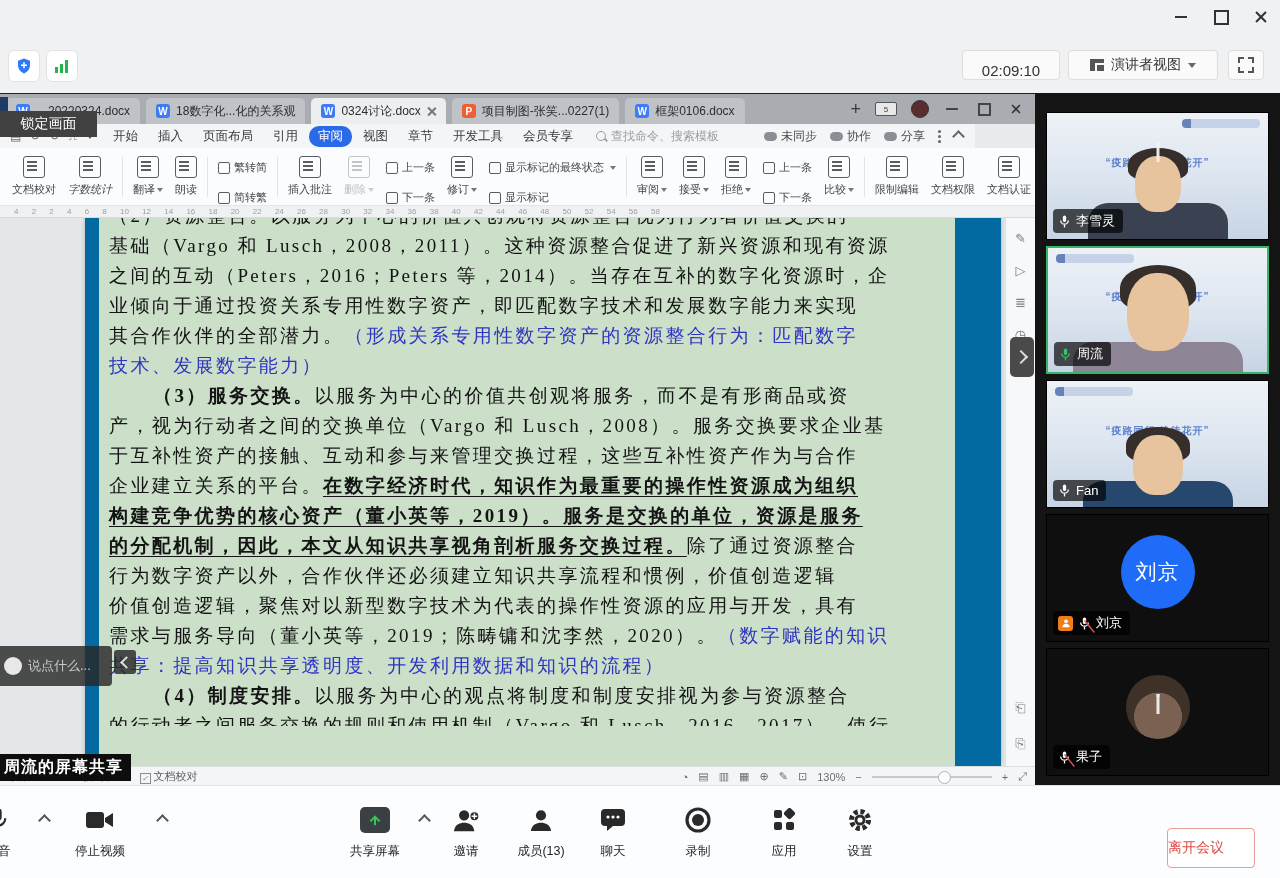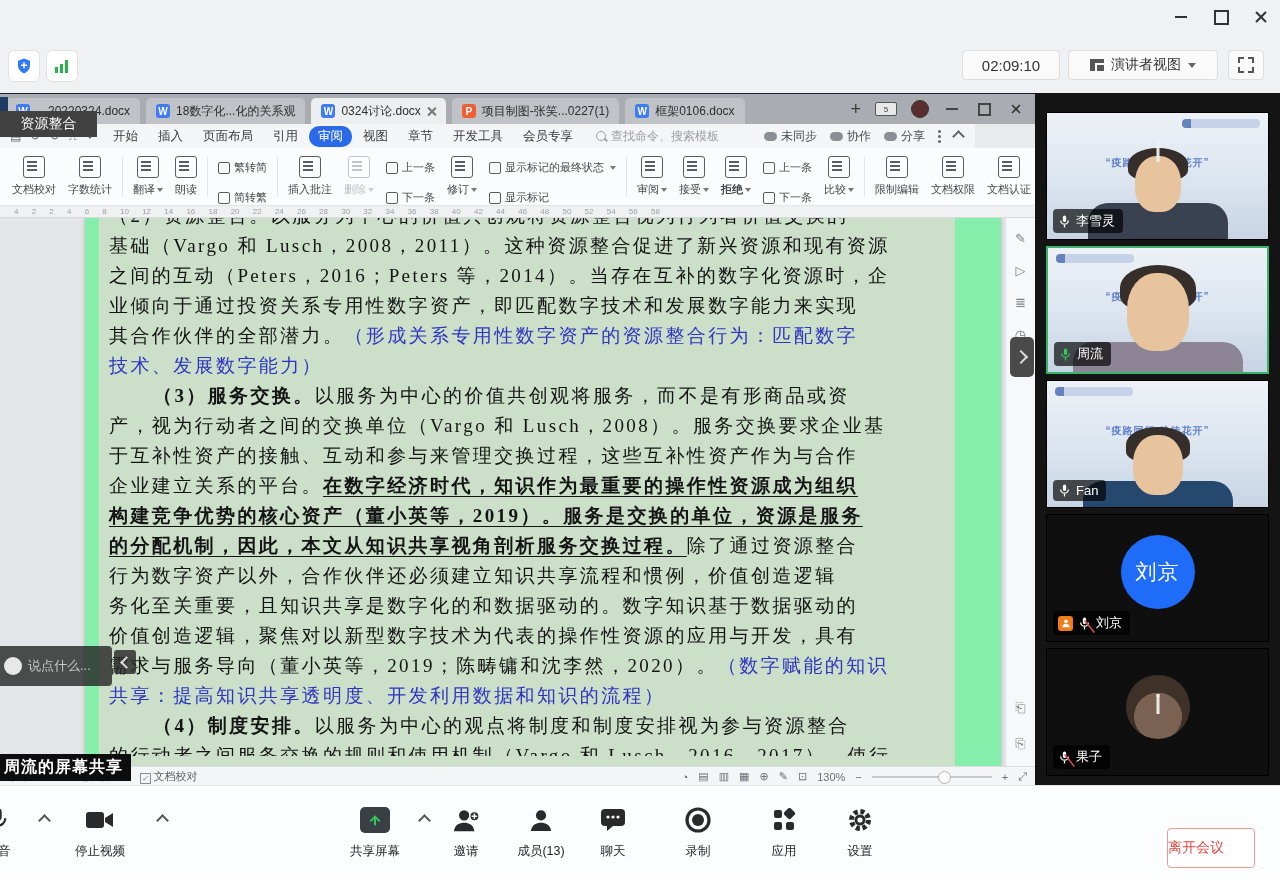--- a/index.html
+++ b/index.html
@@ -17,21 +17,21 @@
   #winctl{right:10px;top:8px;display:flex;gap:22px;align-items:center;}
   .wbtn{width:18px;height:18px;display:flex;align-items:center;justify-content:center;}
   .wmin{width:12px;height:0;border-bottom:2px solid #333;}
   .wmax{width:11px;height:11px;border:2px solid #333;}
   .wx{position:relative;width:12px;height:12px;}
   .wx::before,.wx::after{content:"";position:absolute;left:5px;top:-1px;width:2px;height:14px;background:#333;}
   .wx::before{transform:rotate(45deg);} .wx::after{transform:rotate(-45deg);}
   .sqbtn{width:30px;height:30px;border-radius:6px;background:#fff;border:1px solid #e2e2e2;
          display:flex;align-items:center;justify-content:center;}
   #clockbox{left:962px;top:50px;width:96px;height:28px;background:#fafafa;border:1px solid #ddd;border-radius:4px;
-            color:#333;font-size:15px;display:flex;align-items:center;justify-content:center;}
+            color:#333;font-size:15px;display:flex;align-items:flex-end;justify-content:center;}
   #viewbtn{left:1068px;top:50px;width:148px;height:28px;background:#fafafa;border:1px solid #ddd;border-radius:4px;
            display:flex;align-items:center;justify-content:center;gap:7px;color:#333;font-size:14px;}
   .gridicon{width:14px;height:12px;position:relative;background:#555;}
   .gridicon::after{content:"";position:absolute;right:-2px;bottom:-2px;width:7px;height:6px;background:#555;border:2px solid #fafafa;}
   .caret{width:0;height:0;border-left:4px solid transparent;border-right:4px solid transparent;border-top:5px solid #666;}
   #fsbtn{left:1228px;top:50px;width:34px;height:28px;background:#fafafa;border:1px solid #ddd;border-radius:4px;
          display:flex;align-items:center;justify-content:center;}
   .fsicon{width:12px;height:12px;position:relative;}
   .fsicon i{position:absolute;width:4px;height:4px;border:2px solid #555;}
   .fsicon i:nth-child(1){left:-2px;top:-2px;border-right:0;border-bottom:0;}
@@ -84,21 +84,21 @@
   .rstack{display:flex;flex-direction:column;gap:3px;font-size:11px;color:#44474b;padding:0 6px;white-space:nowrap;}
   .rrow{display:flex;align-items:center;gap:4px;margin-top:12px;}
   .rrow::before{content:"";width:10px;height:10px;border:1.2px solid #595d63;border-radius:2px;}
   .rsep{width:1px;height:40px;background:#e2e4e7;margin:0 4px;flex:0 0 1px;}
   .dd{width:0;height:0;border-left:3px solid transparent;border-right:3px solid transparent;border-top:4px solid #777;margin-left:2px;}
 
   #ruler{left:0;top:112px;width:1035px;height:12px;background:#f0f1f3;border-bottom:1px solid #d8dbde;
          font-size:8px;color:#9aa0a6;white-space:nowrap;overflow:hidden;line-height:12px;padding-left:14px;word-spacing:11px;box-sizing:border-box;}
 
   #docarea{left:0;top:124px;width:1035px;height:548px;background:#e4e6e9;overflow:hidden;}
-  #page{position:absolute;left:85px;top:0;width:916px;height:548px;background:#86efac;box-shadow:0 0 4px rgba(0,0,0,.25);}
+  #page{position:absolute;left:85px;top:0;width:916px;height:548px;background:#0369a1;box-shadow:0 0 4px rgba(0,0,0,.25);}
   #green{position:absolute;left:14px;top:0;width:856px;height:548px;background:#cbdfc9;overflow:hidden;
          padding:0 8px 0 10px;box-sizing:border-box;}
   .docline{height:30px;line-height:30px;font-family:"Liberation Serif",serif;font-size:19px;letter-spacing:2.4px;
            color:#141414;white-space:nowrap;}
   .docline.ind{text-indent:44px;}
   .seg-b{font-weight:bold;}
   .seg-bu{font-weight:bold;text-decoration:underline;text-underline-offset:4px;}
   .seg-bl{color:#2f35c0;}
   .clip-t{height:13px;overflow:hidden;} .clip-t .docline{margin-top:-17px;}
   .clip-b{height:15px;overflow:hidden;}
@@ -254,21 +254,21 @@
         <span class="wbtn">
             <span class="wmax" style="border-color:#444;width:9px;height:9px;"></span>
           </span>
         <span class="wbtn">
             <span class="wx" style="transform:scale(.8);"></span>
           </span>
       </div>
     </div>
     <div id="navsliver" class="abs"></div>
     <div id="locklabel" class="abs">
-      <span>资源整合</span>
+      <span>锁定画面</span>
     </div>
 
     <div id="menubar" class="abs">
       <div class="qat">
         <span>▤</span>
         <span>↺</span>
         <span>↻</span>
         <span>⎍</span>
         <span class="caret"></span>
       </div>
@@ -307,21 +307,21 @@
 
     <div id="ribbon" class="abs">
         <div class="rbtn">
           <span class="rico"></span>
           <span style="display: flex; align-items: center;">
             <span>文档校对</span>
           </span>
         </div>
         <div class="rbtn">
           <span class="rico"></span>
-          <span style="display: flex; align-items: center;">
+          <span style="display: flex; align-items: center; font-style: italic;">
             <span>字数统计</span>
           </span>
         </div>
         <div class="rsep"></div>
         <div class="rbtn">
           <span class="rico"></span>
           <span style="display: flex; align-items: center;">
             <span>翻译</span>
             <span class="dd"></span>
           </span>
@@ -389,21 +389,21 @@
         </div>
         <div class="rbtn">
           <span class="rico"></span>
           <span style="display: flex; align-items: center;">
             <span>接受</span>
             <span class="dd"></span>
           </span>
         </div>
         <div class="rbtn">
           <span class="rico"></span>
-          <span style="display: flex; align-items: center; font-weight: bold;">
+          <span style="display: flex; align-items: center;">
             <span>拒绝</span>
             <span class="dd"></span>
           </span>
         </div>
         <div class="rstack">
           <div class="rrow">
             <span>上一条</span>
           </div>
           <div class="rrow">
             <span>下一条</span>
@@ -453,21 +453,20 @@
               <div class="docline"><span>业倾向于通过投资关系专用性数字资产，即匹配数字技术和发展数字能力来实现</span></div>
               <div class="docline"><span>其合作伙伴的全部潜力。</span><span class="seg-bl">（形成关系专用性数字资产的资源整合行为：匹配数字</span></div>
               <div class="docline"><span class="seg-bl">技术、发展数字能力）</span></div>
               <div class="docline ind"><span class="seg-b">（3）服务交换。</span><span>以服务为中心的价值共创观将服务，而不是有形商品或资</span></div>
               <div class="docline"><span>产，视为行动者之间的交换单位（Vargo 和 Lusch，2008）。服务交换要求企业基</span></div>
               <div class="docline"><span>于互补性资产的接触、互动和参与来管理交换过程，这些互补性资产作为与合作</span></div>
               <div class="docline"><span>企业建立关系的平台。</span><span class="seg-bu">在数字经济时代，知识作为最重要的操作性资源成为组织</span></div>
               <div class="docline"><span class="seg-bu">构建竞争优势的核心资产（董小英等，2019）。服务是交换的单位，资源是服务</span></div>
               <div class="docline"><span class="seg-bu">的分配机制，因此，本文从知识共享视角剖析服务交换过程。</span><span>除了通过资源整合</span></div>
               <div class="docline"><span>行为数字资产以外，合作伙伴还必须建立知识共享流程和惯例，价值创造逻辑</span></div>
-              <div class="docline"><span>务化至关重要，且知识共享是数字化的和数据驱动的。数字知识基于数据驱动的</span></div>
               <div class="docline"><span>价值创造逻辑，聚焦对以新型数字技术为代表的操作性资源的应用与开发，具有</span></div>
               <div class="docline"><span>需求与服务导向（董小英等，2019；陈畴镛和沈李然，2020）。</span><span class="seg-bl">（数字赋能的知识</span></div>
               <div class="docline"><span class="seg-bl">共享：提高知识共享透明度、开发利用数据和知识的流程）</span></div>
               <div class="docline ind"><span class="seg-b">（4）制度安排。</span><span>以服务为中心的观点将制度和制度安排视为参与资源整合</span></div>
               <div class="clip-b">
                 <div class="docline"><span>的行动者之间服务交换的规则和使用机制（Vargo 和 Lusch，2016，2017）。使行</span></div>
               </div>
             </div>
         </div>
       </div>

